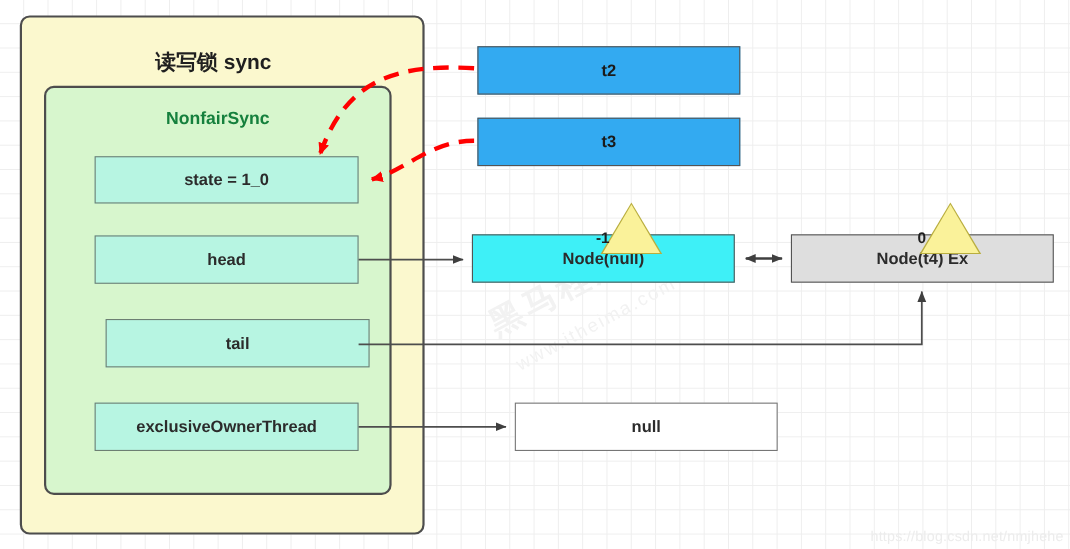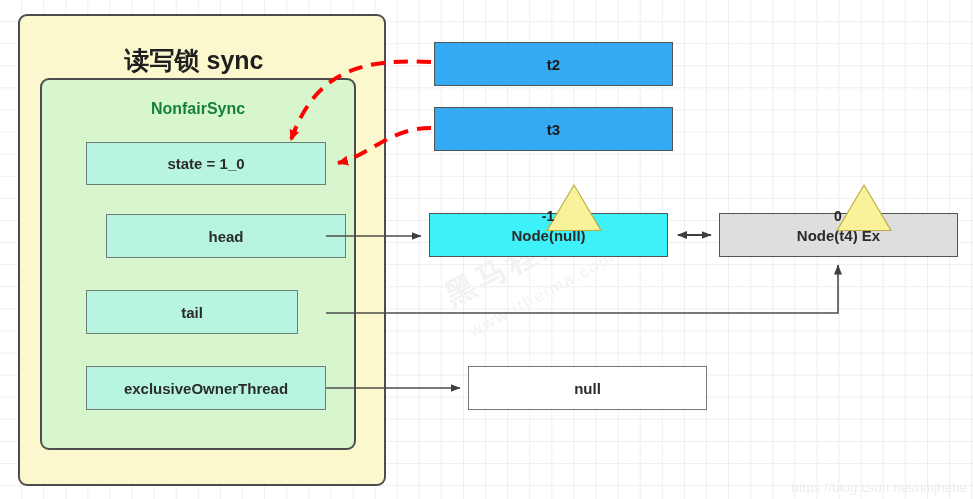--- a/index.html
+++ b/index.html
@@ -66,21 +66,21 @@
     left: 18px; top: 14px; width: 368px; height: 472px;
     background: #fbf8ce;
     border: 2px solid #4d4d4d;
     border-radius: 9px;
     display: block;
   }
   .outer-title {
     position: absolute;
     left: 0; right: 16px; top: 28px;
     text-align: center;
-    font-size: 25px;
+    font-size: 19px;
     font-weight: bold;
     color: #1f1f1f;
   }
   .inner-sync {
     left: 40px; top: 78px; width: 316px; height: 372px;
     background: #d7f6cd;
     border: 2px solid #4d4d4d;
     border-radius: 9px;
     display: block;
   }
@@ -91,22 +91,22 @@
     font-size: 16px;
     font-weight: bold;
     color: #15803d;
   }
   .field {
     background: #b7f5e2;
     border: 1.5px solid #6d7f73;
     font-size: 15px;
   }
   .f-state { left: 86px; top: 142px; width: 240px; height: 43px; }
-  .f-head  { left: 86px; top: 214px; width: 240px; height: 44px; margin-left: 20px; }
-  .f-tail  { left: 86px; top: 290px; width: 212px; height: 44px; }
+  .f-head  { left: 86px; top: 214px; width: 240px; height: 44px; }
+  .f-tail  { left: 96px; top: 290px; width: 240px; height: 44px; }
   .f-owner { left: 86px; top: 366px; width: 240px; height: 44px; }
 
   .thread {
     background: #33aaf1;
     border: 1.5px solid #545454;
     font-size: 15px;
     color: #1b1b1b;
   }
   .t-t2 { left: 434px; top: 42px;  width: 239px; height: 44px; }
   .t-t3 { left: 434px; top: 107px; width: 239px; height: 44px; }

